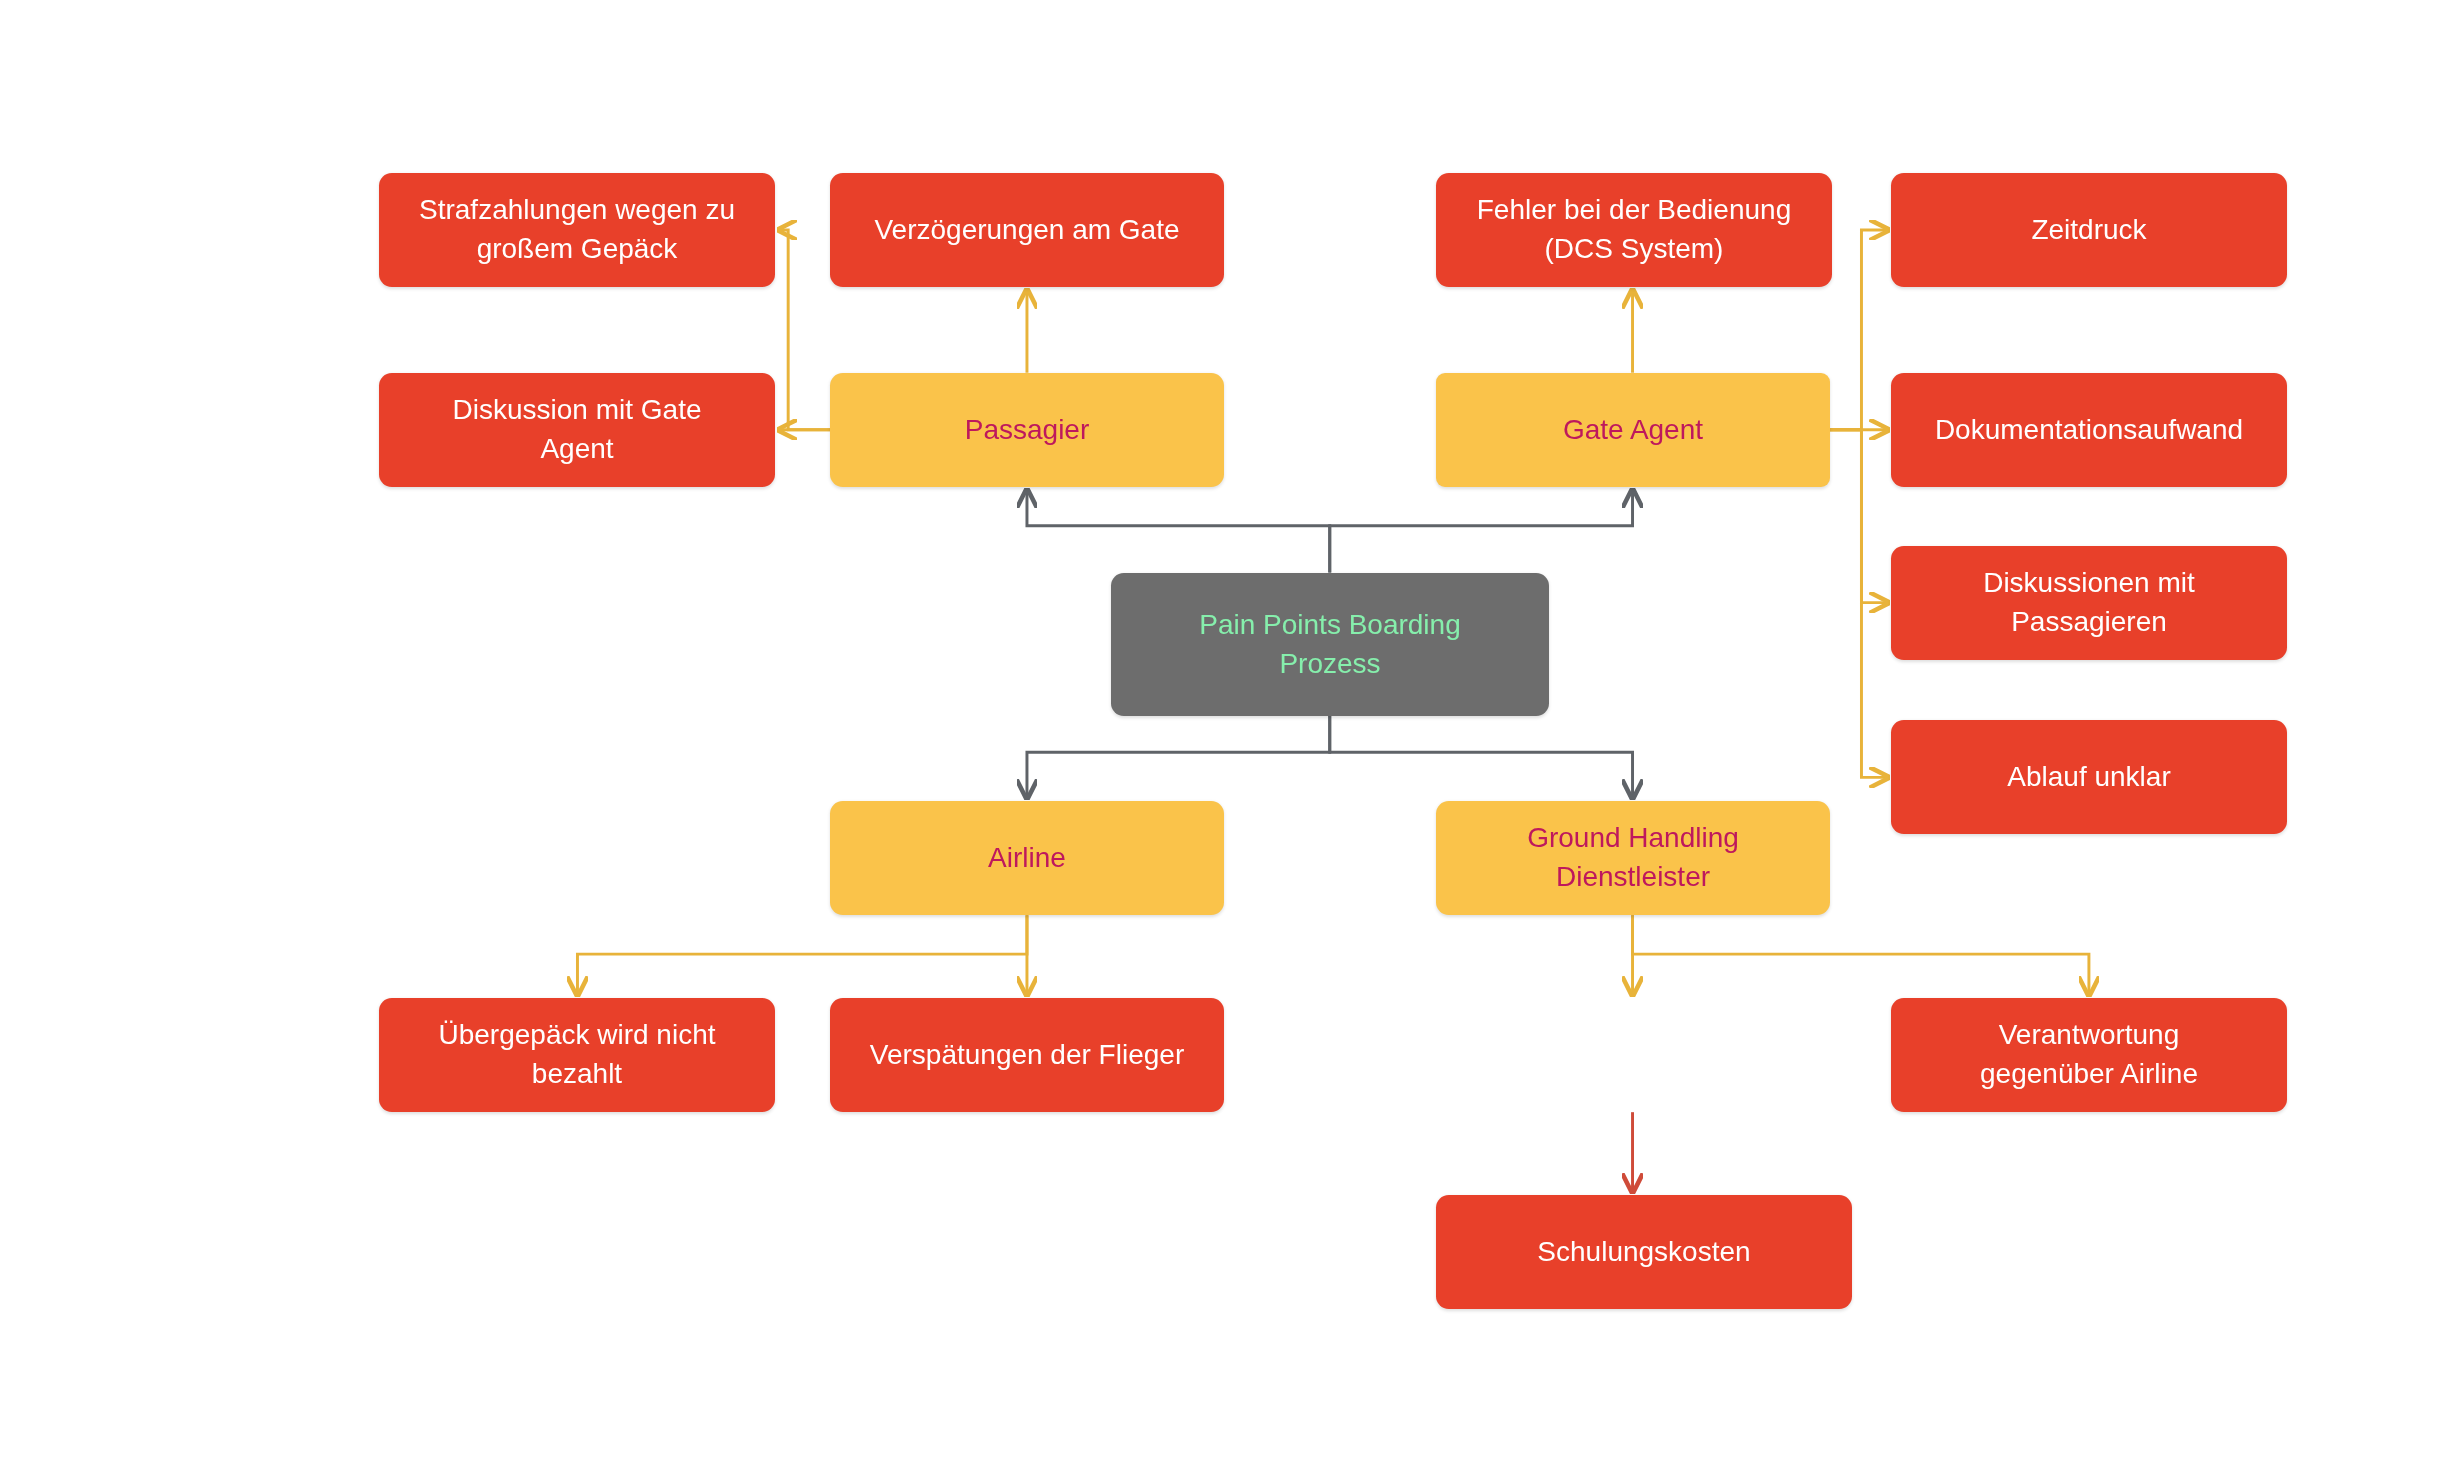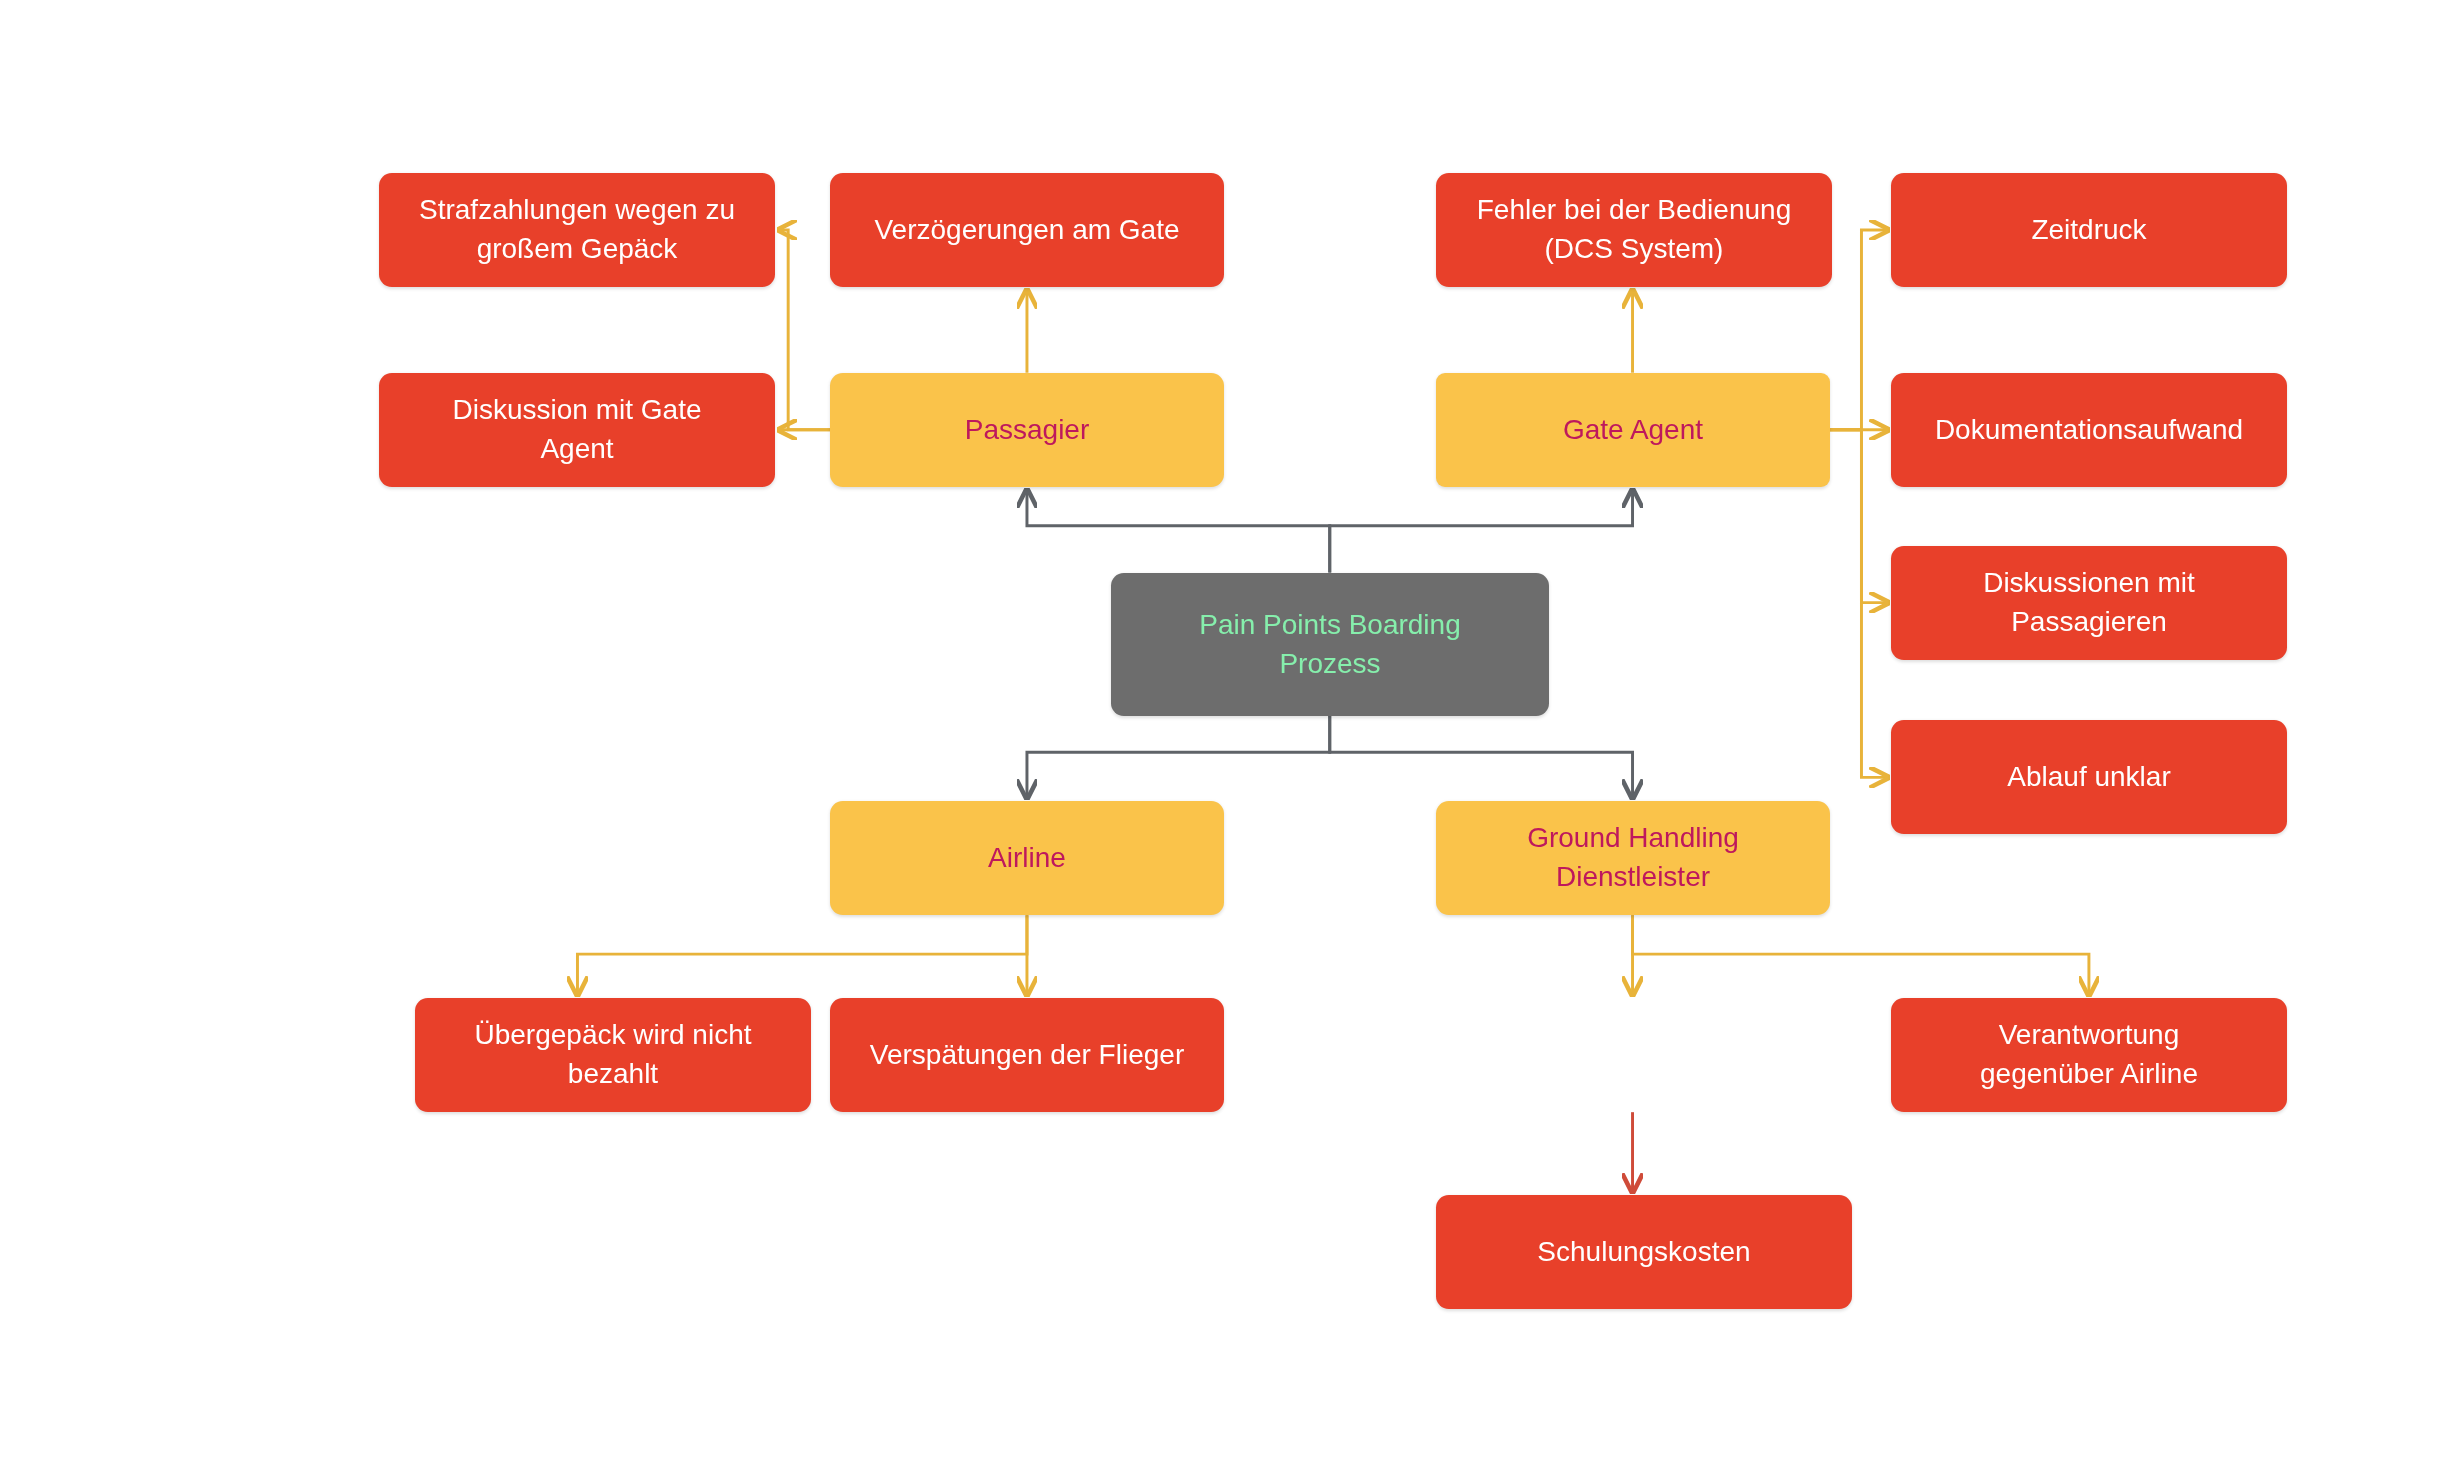--- a/index.html
+++ b/index.html
@@ -162,21 +162,21 @@
 
   <div class="node pain" style="left: 1891px; top: 546px; width: 396px; height: 114px;">
     <span class="node-label">Diskussionen mit
 Passagieren</span>
   </div>
 
   <div class="node pain" style="left: 1891px; top: 720px; width: 396px; height: 114px;">
     <span class="node-label">Ablauf unklar</span>
   </div>
 
-  <div class="node pain" style="left: 379px; top: 998px; width: 396px; height: 114px; margin-left: 36px;">
+  <div class="node pain" style="left: 379px; top: 998px; width: 396px; height: 114px;">
     <span class="node-label">Übergepäck wird nicht
 bezahlt</span>
   </div>
 
   <div class="node pain" style="left: 830px; top: 998px; width: 394px; height: 114px;">
     <span class="node-label">Verspätungen der Flieger</span>
   </div>
 
 
   <div class="node pain" style="left: 1891px; top: 998px; width: 396px; height: 114px;">

